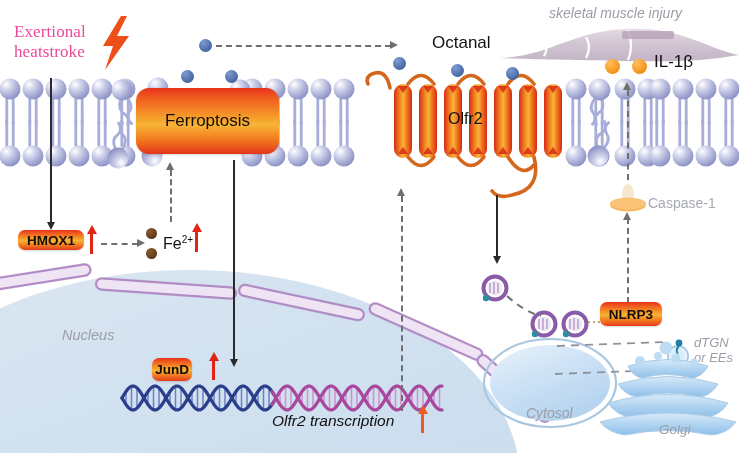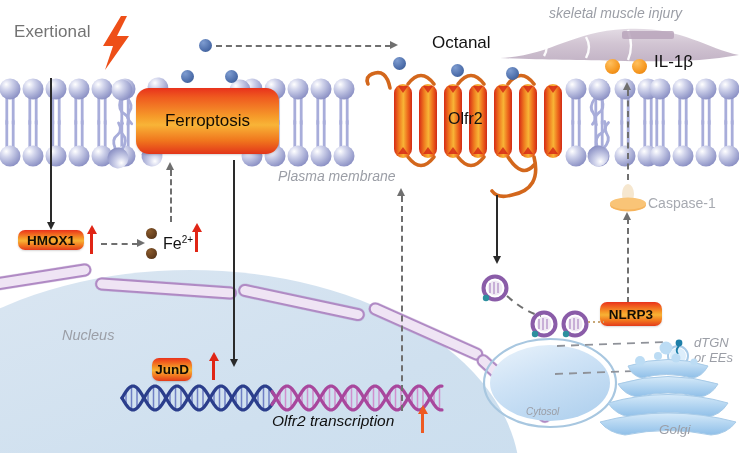--- a/index.html
+++ b/index.html
@@ -3,21 +3,21 @@
 <meta charset="utf-8">
 <style>
   html,body{margin:0;padding:0;background:#fff;}
   body{width:739px;height:453px;overflow:hidden;
        font-family:"Liberation Sans",sans-serif;}
   #stage{position:relative;width:739px;height:453px;background:#ffffff;overflow:hidden;}
   .abs{position:absolute;}
 
   
   .t{position:absolute;white-space:pre;line-height:1.12;}
-  .t-heat{color:#737373;font-size:17px;font-weight:400;letter-spacing:.1px;}
+  .t-heat{color:#ec4899;font-size:17px;font-weight:400;letter-spacing:.1px;font-family:Liberation Serif, serif;}
   .t-black{color:#121212;font-size:16px;}
   .t-gray-it{color:#9b9ea6;font-size:13.5px;font-style:italic;}
   .t-gray{color:#a7aab1;font-size:13.5px;}
   .t-it{color:#111;font-size:15.5px;font-style:italic;}
   .boxlabel{color:#1a1208;font-size:13.5px;font-weight:600;}
 
   
   .gbox{position:absolute;border-radius:7px;
         display:flex;align-items:center;justify-content:center;
         background:linear-gradient(180deg,#e8321c 0%,#f05a1e 16%,#f59a28 42%,#f7b235 54%,#f2791f 76%,#e33b1b 100%);
@@ -357,20 +357,21 @@
     </svg>
   </div>
 
   <div class="t t-black" style="left:448px;top:110px;">Olfr2</div>
 
   <div class="gbox big" style="left:136px;top:88px;width:143px;height:66px;">
     <span class="t-black" style="position:static;font-size:17px;">Ferroptosis</span>
   </div>
 
   <div class="t t-heat" style="left:14px;top:22px;">Exertional</div>
+  <div class="t t-heat" style="left:14px;top:42px;">heatstroke</div>
 
   <svg class="abs" style="left:99px;top:16px;" width="32" height="54">
     <polygon points="22,0 4,30 14,30 6,54 30,20 18,20 28,0" fill="#ee4f18"></polygon>
   </svg>
 
   <div class="sarrow" style="left:50px;top:78px;height:145px;"></div>
 
   <div class="gbox" style="left:18px;top:230px;width:66px;height:20px;">
     <span class="boxlabel" style="position:static;">HMOX1</span>
   </div>
@@ -404,21 +405,20 @@
               background:radial-gradient(circle at 33% 28%,#7e9cd0,#4a6ba8 65%,#32527f);"></div>
   <div class="abs" style="left:225px;top:70px;width:13px;height:13px;border-radius:50%;
               background:radial-gradient(circle at 33% 28%,#7e9cd0,#4a6ba8 65%,#32527f);"></div>
   <div class="abs" style="left:393px;top:57px;width:13px;height:13px;border-radius:50%;
               background:radial-gradient(circle at 33% 28%,#7e9cd0,#4a6ba8 65%,#32527f);"></div>
   <div class="abs" style="left:451px;top:64px;width:13px;height:13px;border-radius:50%;
               background:radial-gradient(circle at 33% 28%,#7e9cd0,#4a6ba8 65%,#32527f);"></div>
   <div class="abs" style="left:506px;top:67px;width:13px;height:13px;border-radius:50%;
               background:radial-gradient(circle at 33% 28%,#7e9cd0,#4a6ba8 65%,#32527f);"></div>
 
-  <div class="t t-gray-it" style="left:278px;top:169px;font-size:14px;">Plasma membrane</div>
 
   <svg class="abs" style="left:500px;top:22px;" width="239" height="42">
     <defs>
       <linearGradient id="mus" x1="0" y1="0" x2="0" y2="1">
         <stop offset="0%" stop-color="#e3dbe4"></stop>
         <stop offset="45%" stop-color="#d2c5d3"></stop>
         <stop offset="100%" stop-color="#c3b4c6"></stop>
       </linearGradient>
     </defs>
     <path d="M0,36 C50,34 70,10 125,7 C180,4 205,26 239,33 C205,39 175,40 125,39 C72,38 44,38 0,36 Z" fill="url(#mus)"></path>
@@ -540,21 +540,21 @@
     <g fill="#bcdcf4">
       <circle cx="42" cy="3" r="5"></circle>
       <circle cx="60" cy="-2" r="4"></circle>
       <circle cx="78" cy="0" r="4.5"></circle>
       <circle cx="96" cy="4" r="3.6"></circle>
       <circle cx="68" cy="-10" r="6.5"></circle>
     </g>
   </svg>
   <div class="t t-gray-it" style="left:659px;top:422px;font-size:13.5px;">Golgi</div>
 
-  <div class="t t-gray-it" style="left:526px;top:406px;font-size:10px;">Cytosol</div>
+  <div class="t t-gray-it" style="left:526px;top:406px;font-size:14px;">Cytosol</div>
 
   <div class="t t-gray-it" style="left:62px;top:327px;font-size:14.5px;">Nucleus</div>
 
   <div class="gbox" style="left:152px;top:358px;width:40px;height:23px;">
     <span class="boxlabel" style="position:static;">JunD</span>
   </div>
   <div class="uparrow" style="left:212px;top:359px;height:21px;"></div>
 
   <svg class="abs" style="left:122px;top:380px;" width="320" height="36">
     <g id="dnag">

